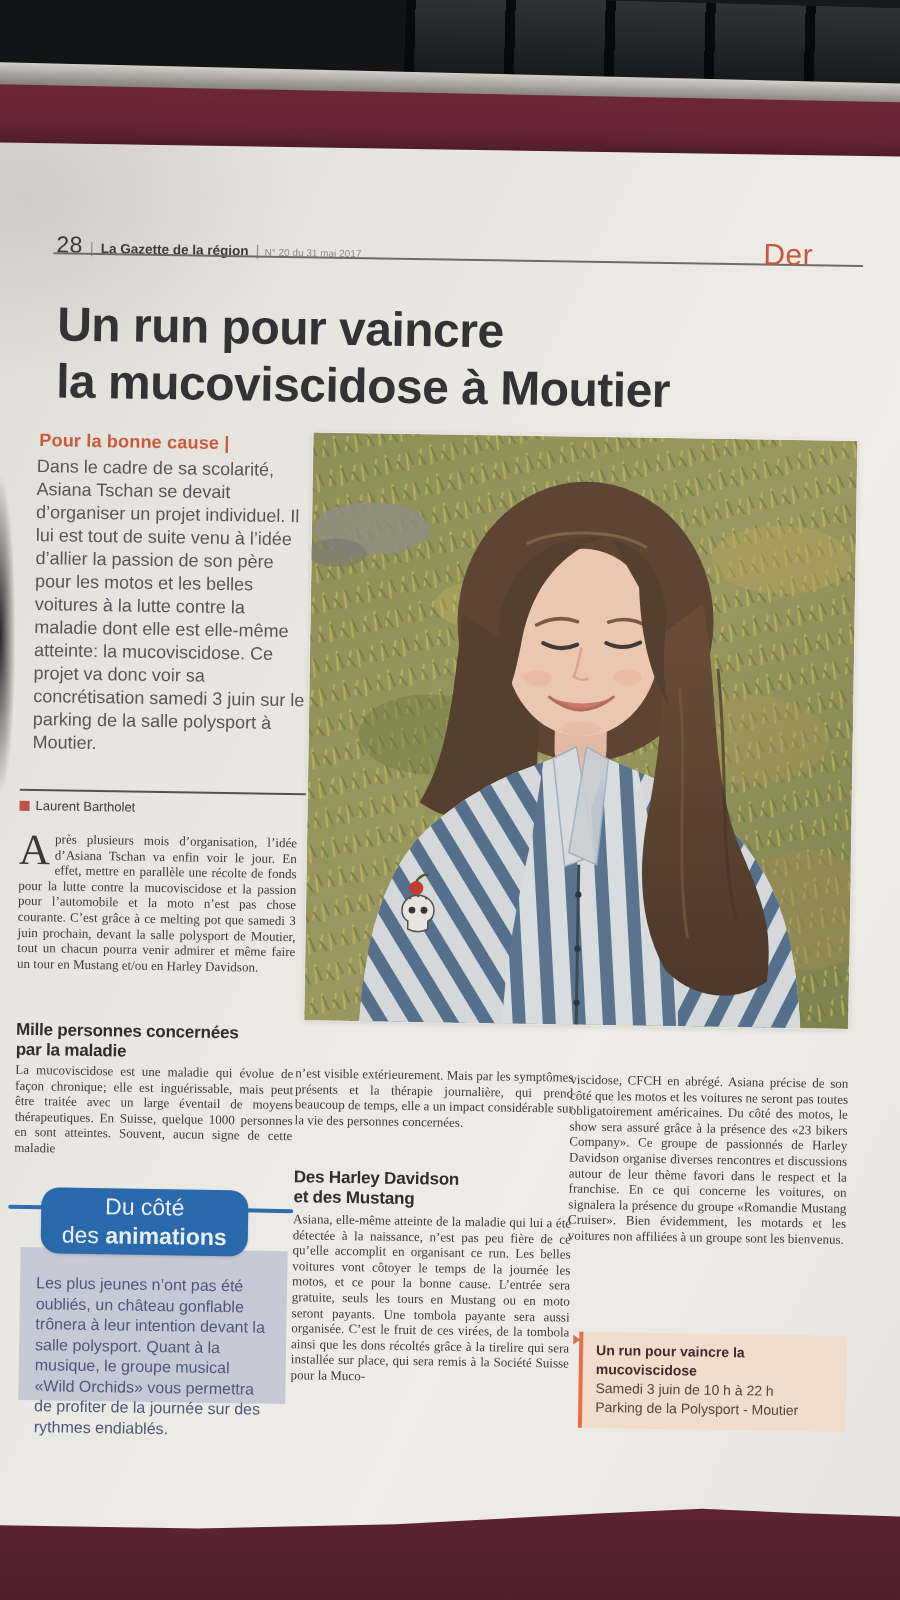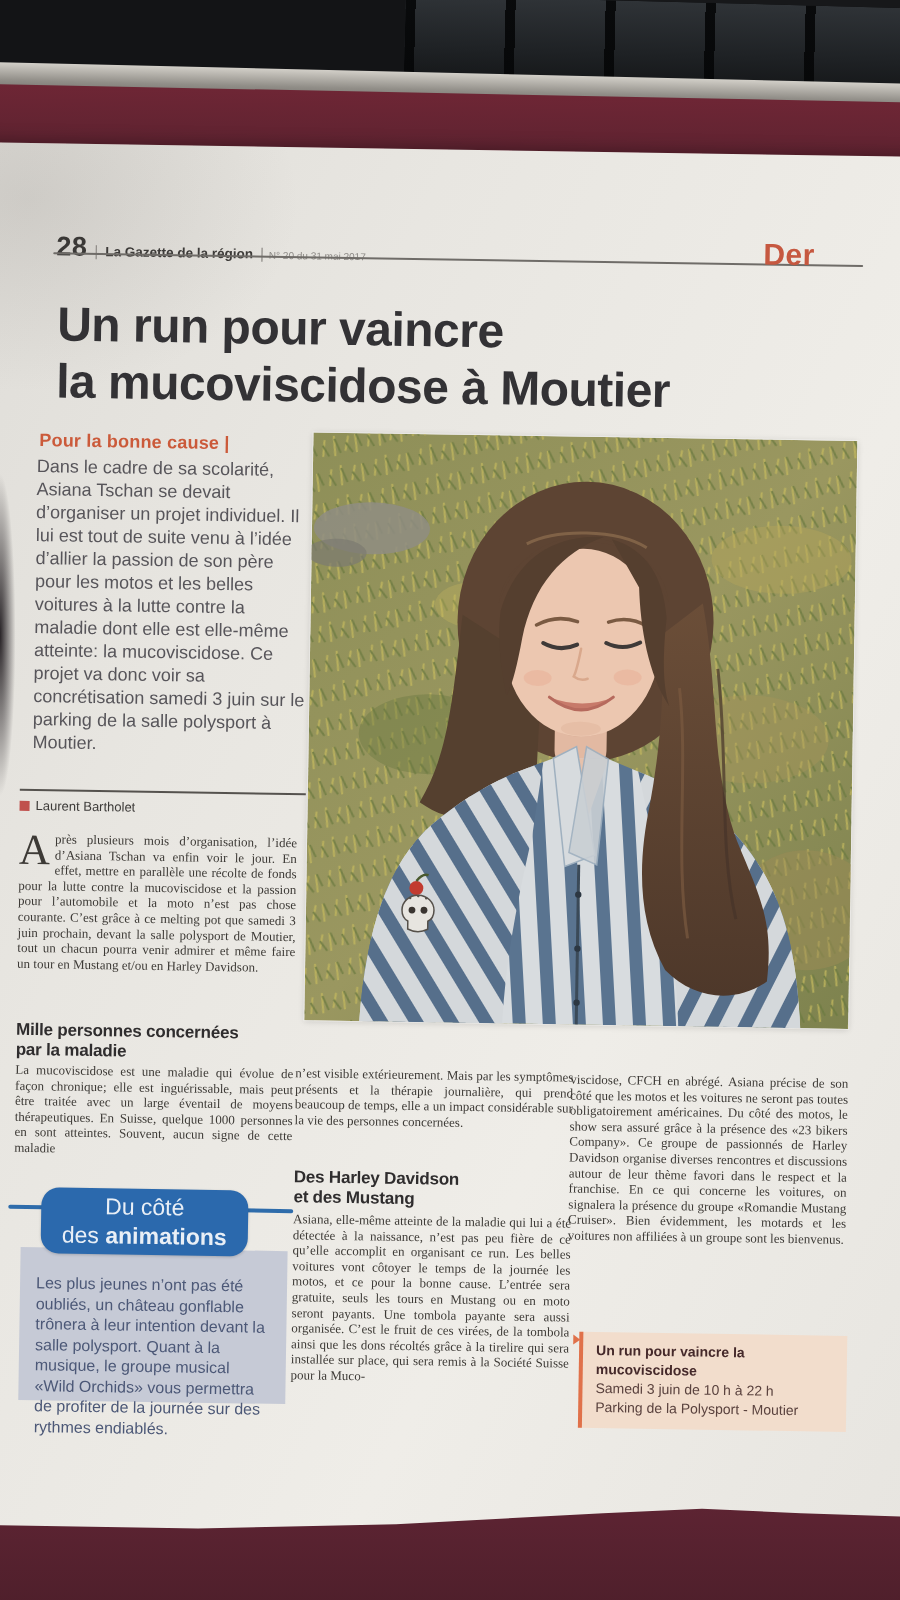--- a/index.html
+++ b/index.html
@@ -42,27 +42,27 @@
   .page{
     position:absolute;left:-30px;top:142px;width:970px;height:1385px;z-index:1;
     transform:rotate(0.9deg);transform-origin:left top;
     background:
       radial-gradient(ellipse 40% 20% at 6% 4%, rgba(120,115,110,.18), rgba(0,0,0,0) 70%),
       linear-gradient(115deg,#dfddd8 0%,#e8e6e1 30%,#efede8 65%,#e7e5e0 100%);
     box-shadow:0 0 18px rgba(0,0,0,.35);
   }
   
   .header-row{position:absolute;left:88px;top:88px;display:flex;align-items:baseline;gap:7px;}
-  .pg-num{font-weight:700;font-size:27px;color:#3a3836;letter-spacing:.5px;}
+  .pg-num{font-weight:400;font-size:23px;color:#3a3836;letter-spacing:.5px;}
   .hdr-sep{font-weight:300;font-size:15px;color:#8f8c88;}
   .masthead{font-weight:700;font-size:13.5px;color:#3d3b39;}
   .issue-wrap{display:flex;align-items:baseline;gap:5px;}
   .issue{font-size:10px;color:#8c8985;}
   .header-line{position:absolute;left:85px;top:109px;width:810px;height:2px;background:#6f6c68;border-radius:1px;}
-  .der{position:absolute;left:795px;top:83px;font-weight:700;font-size:30px;color:#c65840;letter-spacing:.5px;}
+  .der{position:absolute;left:795px;top:83px;font-weight:400;font-size:30px;color:#c65840;letter-spacing:.5px;}
   
   .headline{position:absolute;left:90px;top:152px;font-weight:700;font-size:48px;line-height:57px;color:#333235;letter-spacing:-0.5px;}
   
   .kicker{position:absolute;left:74px;top:287px;font-weight:700;font-size:18px;color:#cb5a3a;letter-spacing:.2px;}
   .lead{position:absolute;left:72px;top:312px;width:272px;font-size:18px;line-height:23px;color:#57555a;}
   
   .photo{position:absolute;left:348px;top:285px;width:544px;height:588px;box-shadow:0 0 0 1px rgba(255,255,255,.35), 0 1px 6px rgba(0,0,0,.15);}
   .photo svg{display:block;}
   
   .byline-rule{position:absolute;left:60px;top:646px;width:286px;height:2px;background:#55524e;}

